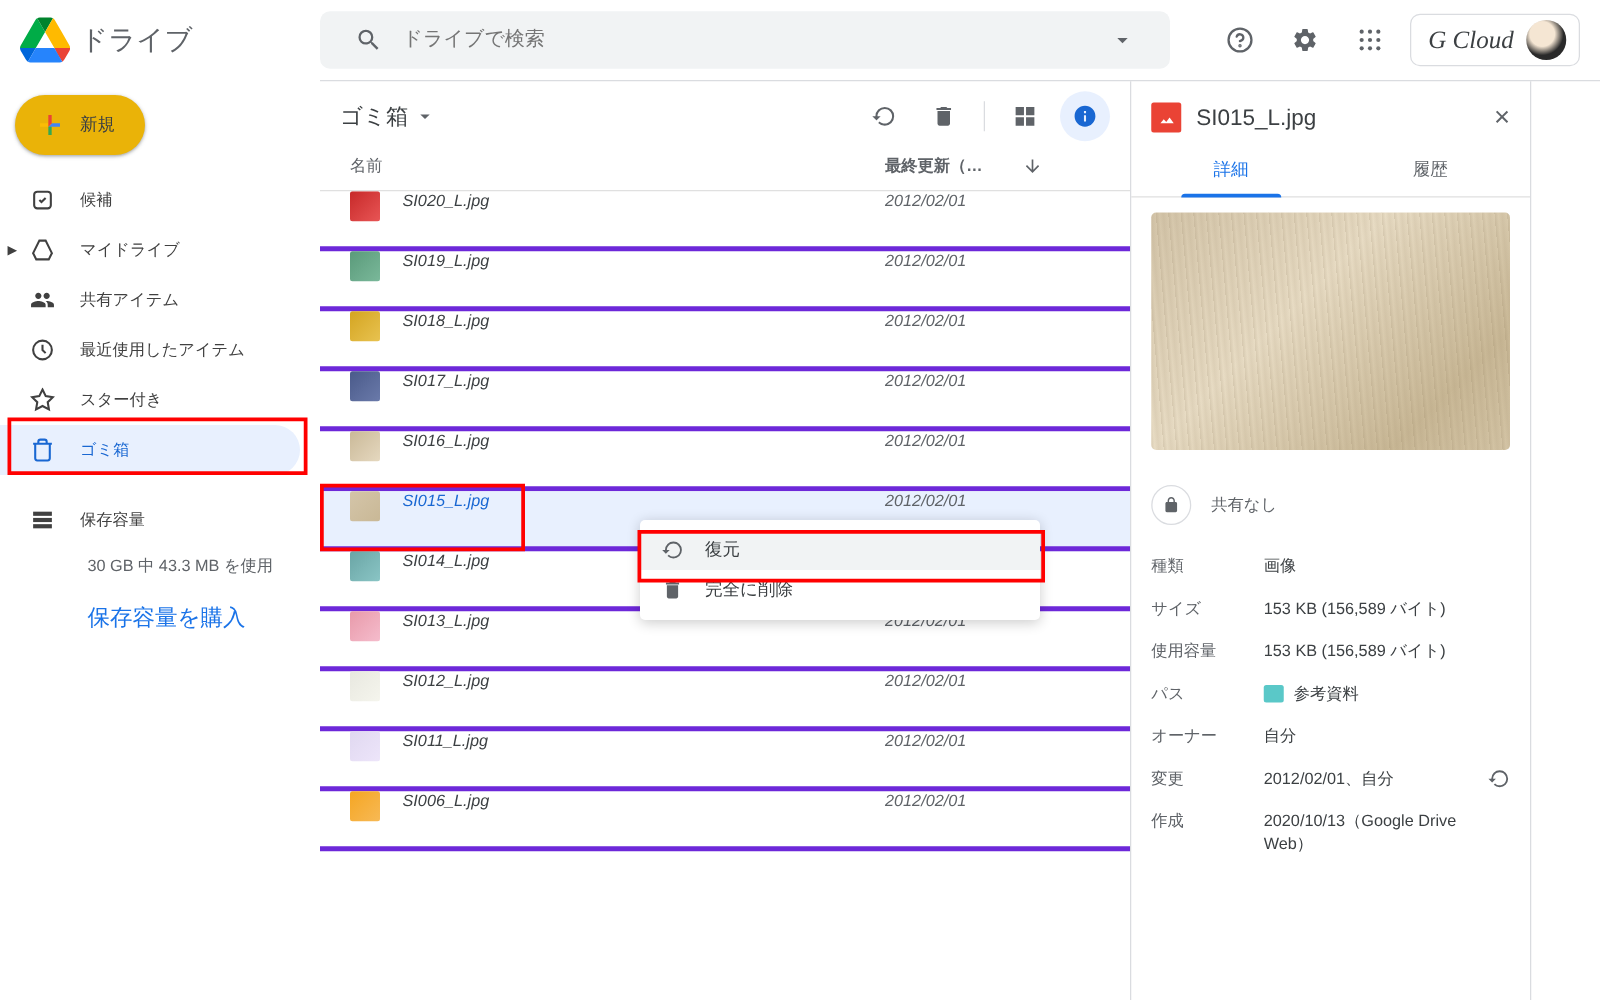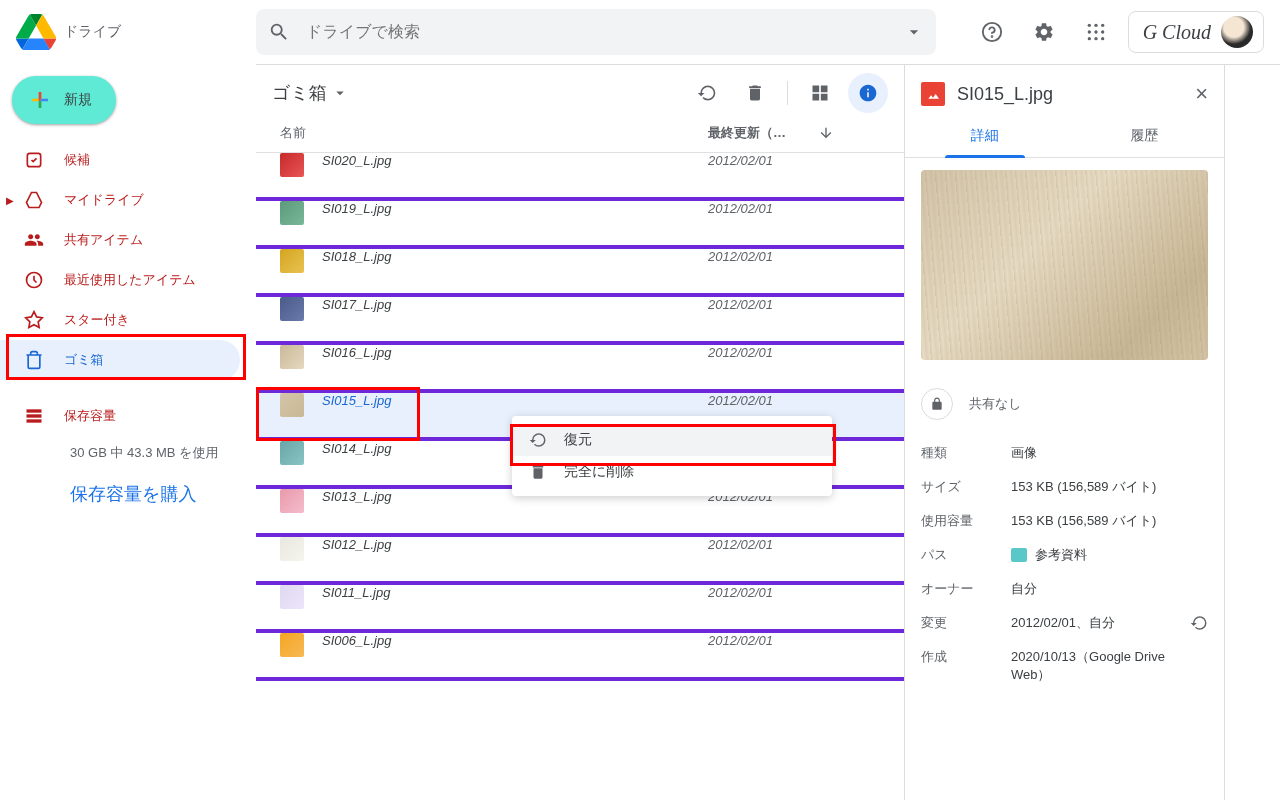--- a/index.html
+++ b/index.html
@@ -2,36 +2,36 @@
 <html><head>
 <meta charset="utf-8">
 <style>
 * { margin: 0; padding: 0; box-sizing: border-box; font-family: Arial, 'Hiragino Sans', 'Meiryo', sans-serif; }
 body { background: #fff; overflow: hidden; width: 1280px; height: 800px; position: relative; }
 
 
 .header { display: flex; align-items: center; height: 64px; padding: 0 16px; }
 .logo-area { display: flex; align-items: center; width: 240px; }
 .drive-logo { width: 40px; height: 40px; margin-right: 8px; }
-.app-name { font-size: 14px; color: #5f6368; }
-.search-bar { flex: 1; max-width: 680px; background: #f1f3f4; border-radius: 8px; height: 46px; display: flex; align-items: center; padding: 0 12px; }
+.app-name { font-size: 22px; color: #5f6368; }
+.search-bar { flex: 1; max-width: 680px; background: #f1f3f4; border-radius: 8px; height: 46px; display: flex; align-items: center; padding: 0 28px; }
 .search-bar input { flex: 1; border: none; background: transparent; font-size: 16px; outline: none; color: #5f6368; margin-left: 16px; }
 .search-dropdown { color: #5f6368; }
 .header-right { display: flex; align-items: center; gap: 12px; margin-left: auto; padding-left: 20px; }
 .header-icon { width: 40px; height: 40px; display: flex; align-items: center; justify-content: center; color: #5f6368; border-radius: 50%; cursor: pointer; }
 .gcloud-badge { border: 1px solid #dadce0; border-radius: 8px; padding: 4px 10px 4px 14px; display: flex; align-items: center; gap: 10px; }
 .gcloud-text { font-family: 'Brush Script MT', cursive; font-size: 20px; color: #3c4043; font-style: italic; }
 .avatar { width: 32px; height: 32px; border-radius: 50%; background: radial-gradient(circle at 40% 35%, #f5e6d3 35%, #2a2a2a 60%); display: flex; align-items: center; justify-content: center; }
 
 
 .main { display: flex; height: calc(800px - 64px); }
 .sidebar { width: 256px; padding: 8px 0; }
-.new-button { background: #5eead4; border: none; box-shadow: 0 1px 2px 0 rgba(60,64,67,.3), 0 1px 3px 1px rgba(60,64,67,.15); border-radius: 24px; height: 48px; padding: 0 24px 0 16px; display: flex; align-items: center; gap: 12px; margin: 4px 0 16px 12px; cursor: pointer; font-size: 14px; color: #3c4043; }
+.new-button { background: #eab308; border: none; box-shadow: 0 1px 2px 0 rgba(60,64,67,.3), 0 1px 3px 1px rgba(60,64,67,.15); border-radius: 24px; height: 48px; padding: 0 24px 0 16px; display: flex; align-items: center; gap: 12px; margin: 4px 0 16px 12px; cursor: pointer; font-size: 14px; color: #3c4043; }
 .plus-icon { width: 24px; height: 24px; }
-.nav-item { display: flex; align-items: center; height: 40px; padding: 0 12px 0 24px; gap: 20px; color: #b91c1c; font-size: 13px; cursor: pointer; border-radius: 0 20px 20px 0; margin-right: 16px; position: relative; }
+.nav-item { display: flex; align-items: center; height: 40px; padding: 0 12px 0 24px; gap: 20px; color: #404040; font-size: 13px; cursor: pointer; border-radius: 0 20px 20px 0; margin-right: 16px; position: relative; }
 .nav-item.active { background: #e8f0fe; color: #1967d2; }
 .nav-item.active .nav-icon { color: #1967d2; }
 .nav-icon { width: 20px; height: 20px; display: flex; align-items: center; justify-content: center; }
 .nav-expand { position: absolute; left: 6px; font-size: 10px; }
 .nav-divider { height: 16px; }
 .storage-text { font-size: 13px; color: #5f6368; padding: 8px 24px 0 70px; }
 .storage-link { font-size: 18px; color: #1a73e8; padding: 20px 24px 0 70px; cursor: pointer; }
 
 
 .content { flex: 1; display: flex; border-top: 1px solid #dadce0; }

